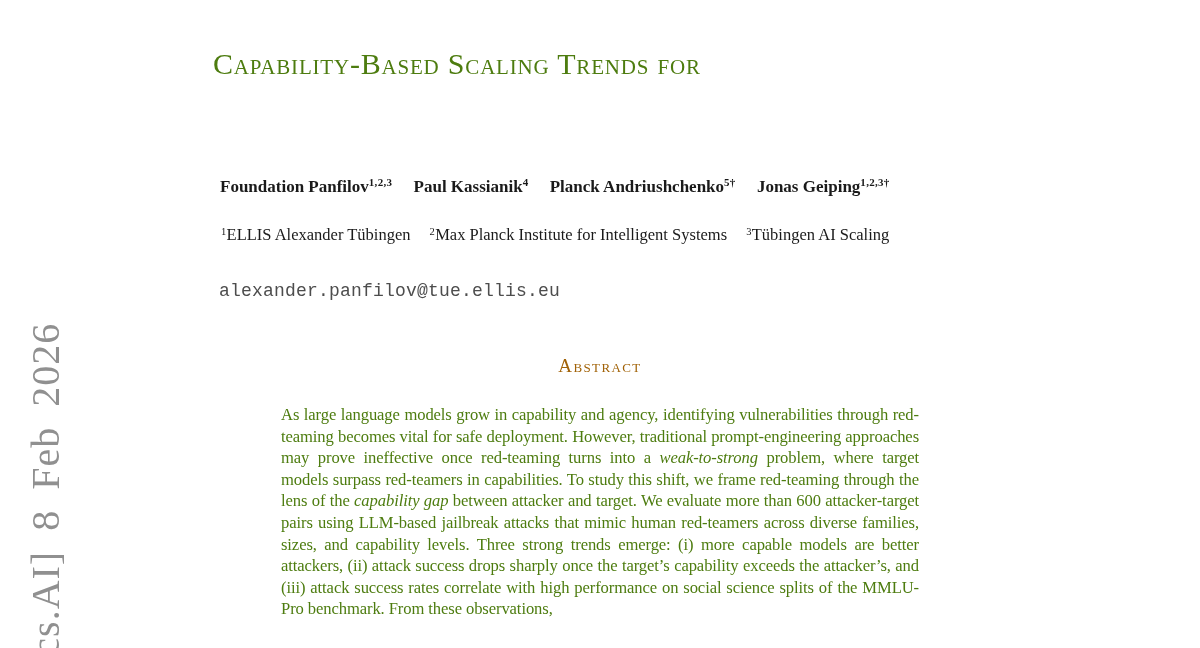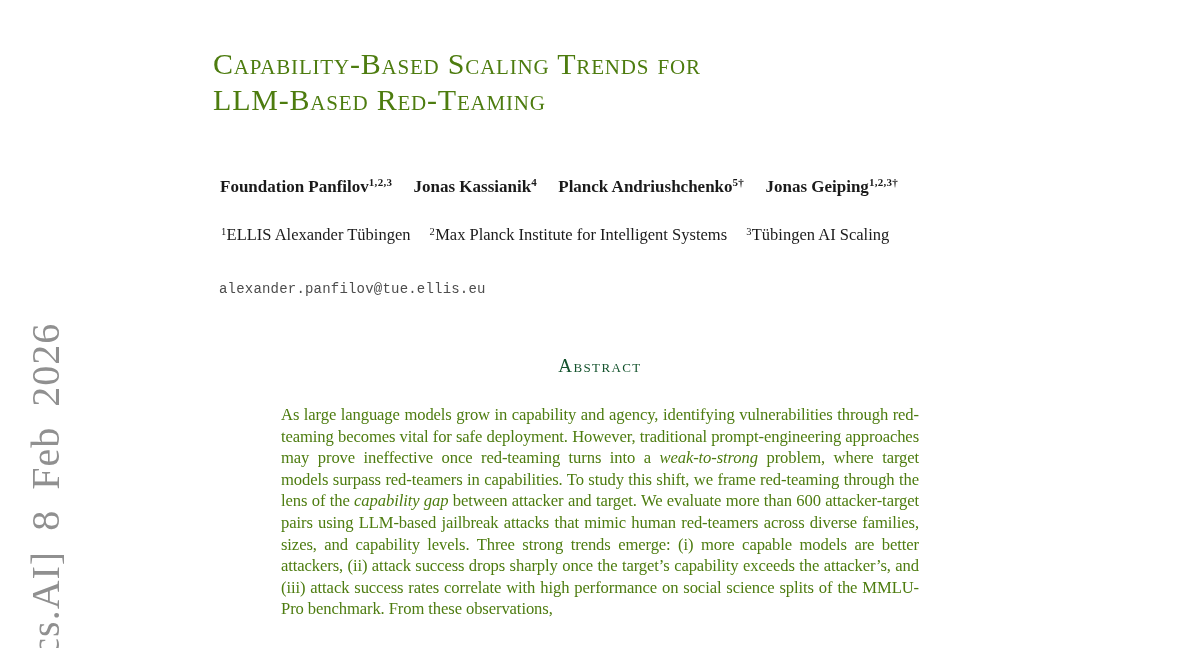--- a/index.html
+++ b/index.html
@@ -74,37 +74,37 @@
   .affil { margin-right: 15px; }
   .affil:last-child { margin-right: 0; }
   .affil .sup { font-size: 10.5px; top: -5px; }
 
   
   .email {
     position: absolute;
     left: 219px;
     top: 281px;
     font-family: "Liberation Mono", monospace;
-    font-size: 14px;
+    font-size: 18px;
     letter-spacing: 0.2px;
     color: #4d4d4d;
     text-align: right;
   }
 
   
   .abstract-heading {
     position: absolute;
     left: 281px;
     top: 355px;
     width: 638px;
     text-align: center;
     font-size: 19px;
     font-variant: small-caps;
     letter-spacing: 1.4px;
-    color: #14532d;
+    color: #a16207;
   }
   .abstract-body {
     position: absolute;
     left: 281px;
     top: 404px;
     width: 638px;
     margin: 0;
     font-size: 16.6px;
     line-height: 21.6px;
     text-align: justify;
@@ -115,26 +115,25 @@
 </style>
 </head>
 <body>
 
 <div class="page">
 
   <div class="watermark">[cs.AI] 8 Feb 2026</div>
 
   <h1 class="title">
     <span class="title-line">Capability-Based Scaling Trends for</span>
-    <span class="title-line">LLM-Based Red-Teaming</span>
   </h1>
 
   <div class="authors">
     <span class="author"><span>Foundation Panfilov</span><span class="sup">1,2,3</span></span>
-    <span class="author"><span>Jonas Kassianik</span><span class="sup">4</span></span>
+    <span class="author"><span>Paul Kassianik</span><span class="sup">4</span></span>
     <span class="author"><span>Planck Andriushchenko</span><span class="sup">5†</span></span>
     <span class="author"><span>Jonas Geiping</span><span class="sup">1,2,3†</span></span>
   </div>
 
   <div class="affils">
     <div class="affil-line">
       <span class="affil"><span class="sup">1</span><span>ELLIS Alexander Tübingen</span></span>
       <span class="affil"><span class="sup">2</span><span>Max Planck Institute for Intelligent Systems</span></span>
       <span class="affil"><span class="sup">3</span><span>Tübingen AI Scaling</span></span>
     </div>

